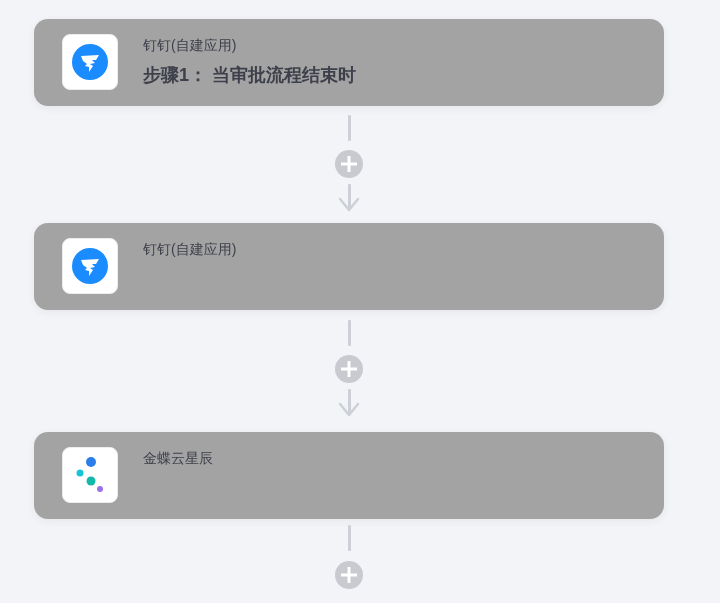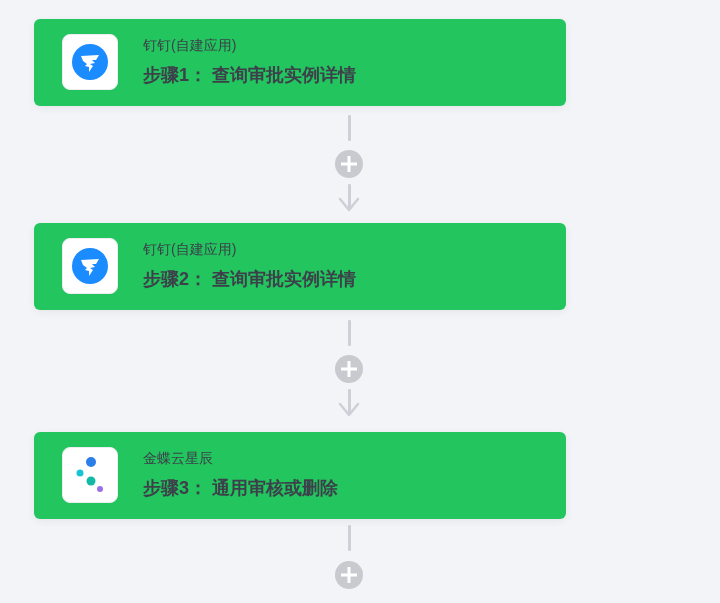--- a/index.html
+++ b/index.html
@@ -3,22 +3,22 @@
   <meta charset="utf-8">
   <style>
     html, body { margin: 0; padding: 0; }
     body {
       width: 720px; height: 603px; overflow: hidden;
       background: #f3f4f7;
       font-family: "Liberation Sans", "DejaVu Sans", sans-serif;
       position: relative;
     }
     .card {
-      position: absolute; left: 34px; width: 532px; height: 87px;
-      background: #22c55e; border-radius: 6px;
+      position: absolute; left: 34px; width: 630px; height: 87px;
+      background: #a3a3a3; border-radius: 14px;
       box-shadow: 0 2px 8px rgba(0,0,0,0.06);
       box-sizing: border-box;
     }
     .card .logo {
       position: absolute; left: 28px; top: 15px; width: 56px; height: 56px;
       border: 1px solid #ebedf0; border-radius: 8px; box-sizing: border-box;
       background: #fff; display: flex; align-items: center; justify-content: center;
     }
     .card .app-name {
       position: absolute; left: 109px; top: 17px;
@@ -42,21 +42,21 @@
 <body>
 
 <div class="card" style="top:19px;">
   <div class="logo">
     <svg width="36" height="36" viewBox="0 0 36 36">
       <circle cx="18" cy="18" r="18" fill="#1a8cff"></circle>
       <path d="M9 12 L27 11 L24 16 L20 16 L23 19 L18 20 L21 22 L17 28 L17 23 L13 22 L15 20 L11 17 Z" fill="#ffffff"></path>
     </svg>
   </div>
   <div class="app-name">钉钉(自建应用)</div>
-  <div class="step-title">步骤1： 查询审批实例详情</div>
+  <div class="step-title">步骤1： 当审批流程结束时</div>
 </div>
 
 <div class="connector-line" style="top:115px;height:26px;"></div>
 <div class="add-btn" style="top:150px;">
   <svg width="28" height="28" viewBox="0 0 28 28">
     <rect x="12.5" y="6" width="3" height="16" fill="#fff"></rect>
     <rect x="6" y="12.5" width="16" height="3" fill="#fff"></rect>
   </svg>
 </div>
 <div class="connector-line" style="top:184px;height:26px;"></div>
@@ -65,21 +65,20 @@
 </svg>
 
 <div class="card" style="top:223px;">
   <div class="logo">
     <svg width="36" height="36" viewBox="0 0 36 36">
       <circle cx="18" cy="18" r="18" fill="#1a8cff"></circle>
       <path d="M9 12 L27 11 L24 16 L20 16 L23 19 L18 20 L21 22 L17 28 L17 23 L13 22 L15 20 L11 17 Z" fill="#ffffff"></path>
     </svg>
   </div>
   <div class="app-name">钉钉(自建应用)</div>
-  <div class="step-title">步骤2： 查询审批实例详情</div>
 </div>
 
 <div class="connector-line" style="top:320px;height:26px;"></div>
 <div class="add-btn" style="top:355px;">
   <svg width="28" height="28" viewBox="0 0 28 28">
     <rect x="12.5" y="6" width="3" height="16" fill="#fff"></rect>
     <rect x="6" y="12.5" width="16" height="3" fill="#fff"></rect>
   </svg>
 </div>
 <div class="connector-line" style="top:389px;height:26px;"></div>
@@ -90,21 +89,20 @@
 <div class="card" style="top:432px;">
   <div class="logo">
     <svg width="40" height="40" viewBox="0 0 40 40">
       <circle cx="21" cy="7" r="5" fill="#2b7de9"></circle>
       <circle cx="10" cy="18" r="3.5" fill="#18c3d6"></circle>
       <circle cx="21" cy="26" r="4.5" fill="#13b8a8"></circle>
       <circle cx="30" cy="34" r="3" fill="#9b6fe6"></circle>
     </svg>
   </div>
   <div class="app-name">金蝶云星辰</div>
-  <div class="step-title">步骤3： 通用审核或删除</div>
 </div>
 
 <div class="connector-line" style="top:525px;height:26px;"></div>
 <div class="add-btn" style="top:561px;">
   <svg width="28" height="28" viewBox="0 0 28 28">
     <rect x="12.5" y="6" width="3" height="16" fill="#fff"></rect>
     <rect x="6" y="12.5" width="16" height="3" fill="#fff"></rect>
   </svg>
 </div>
 

